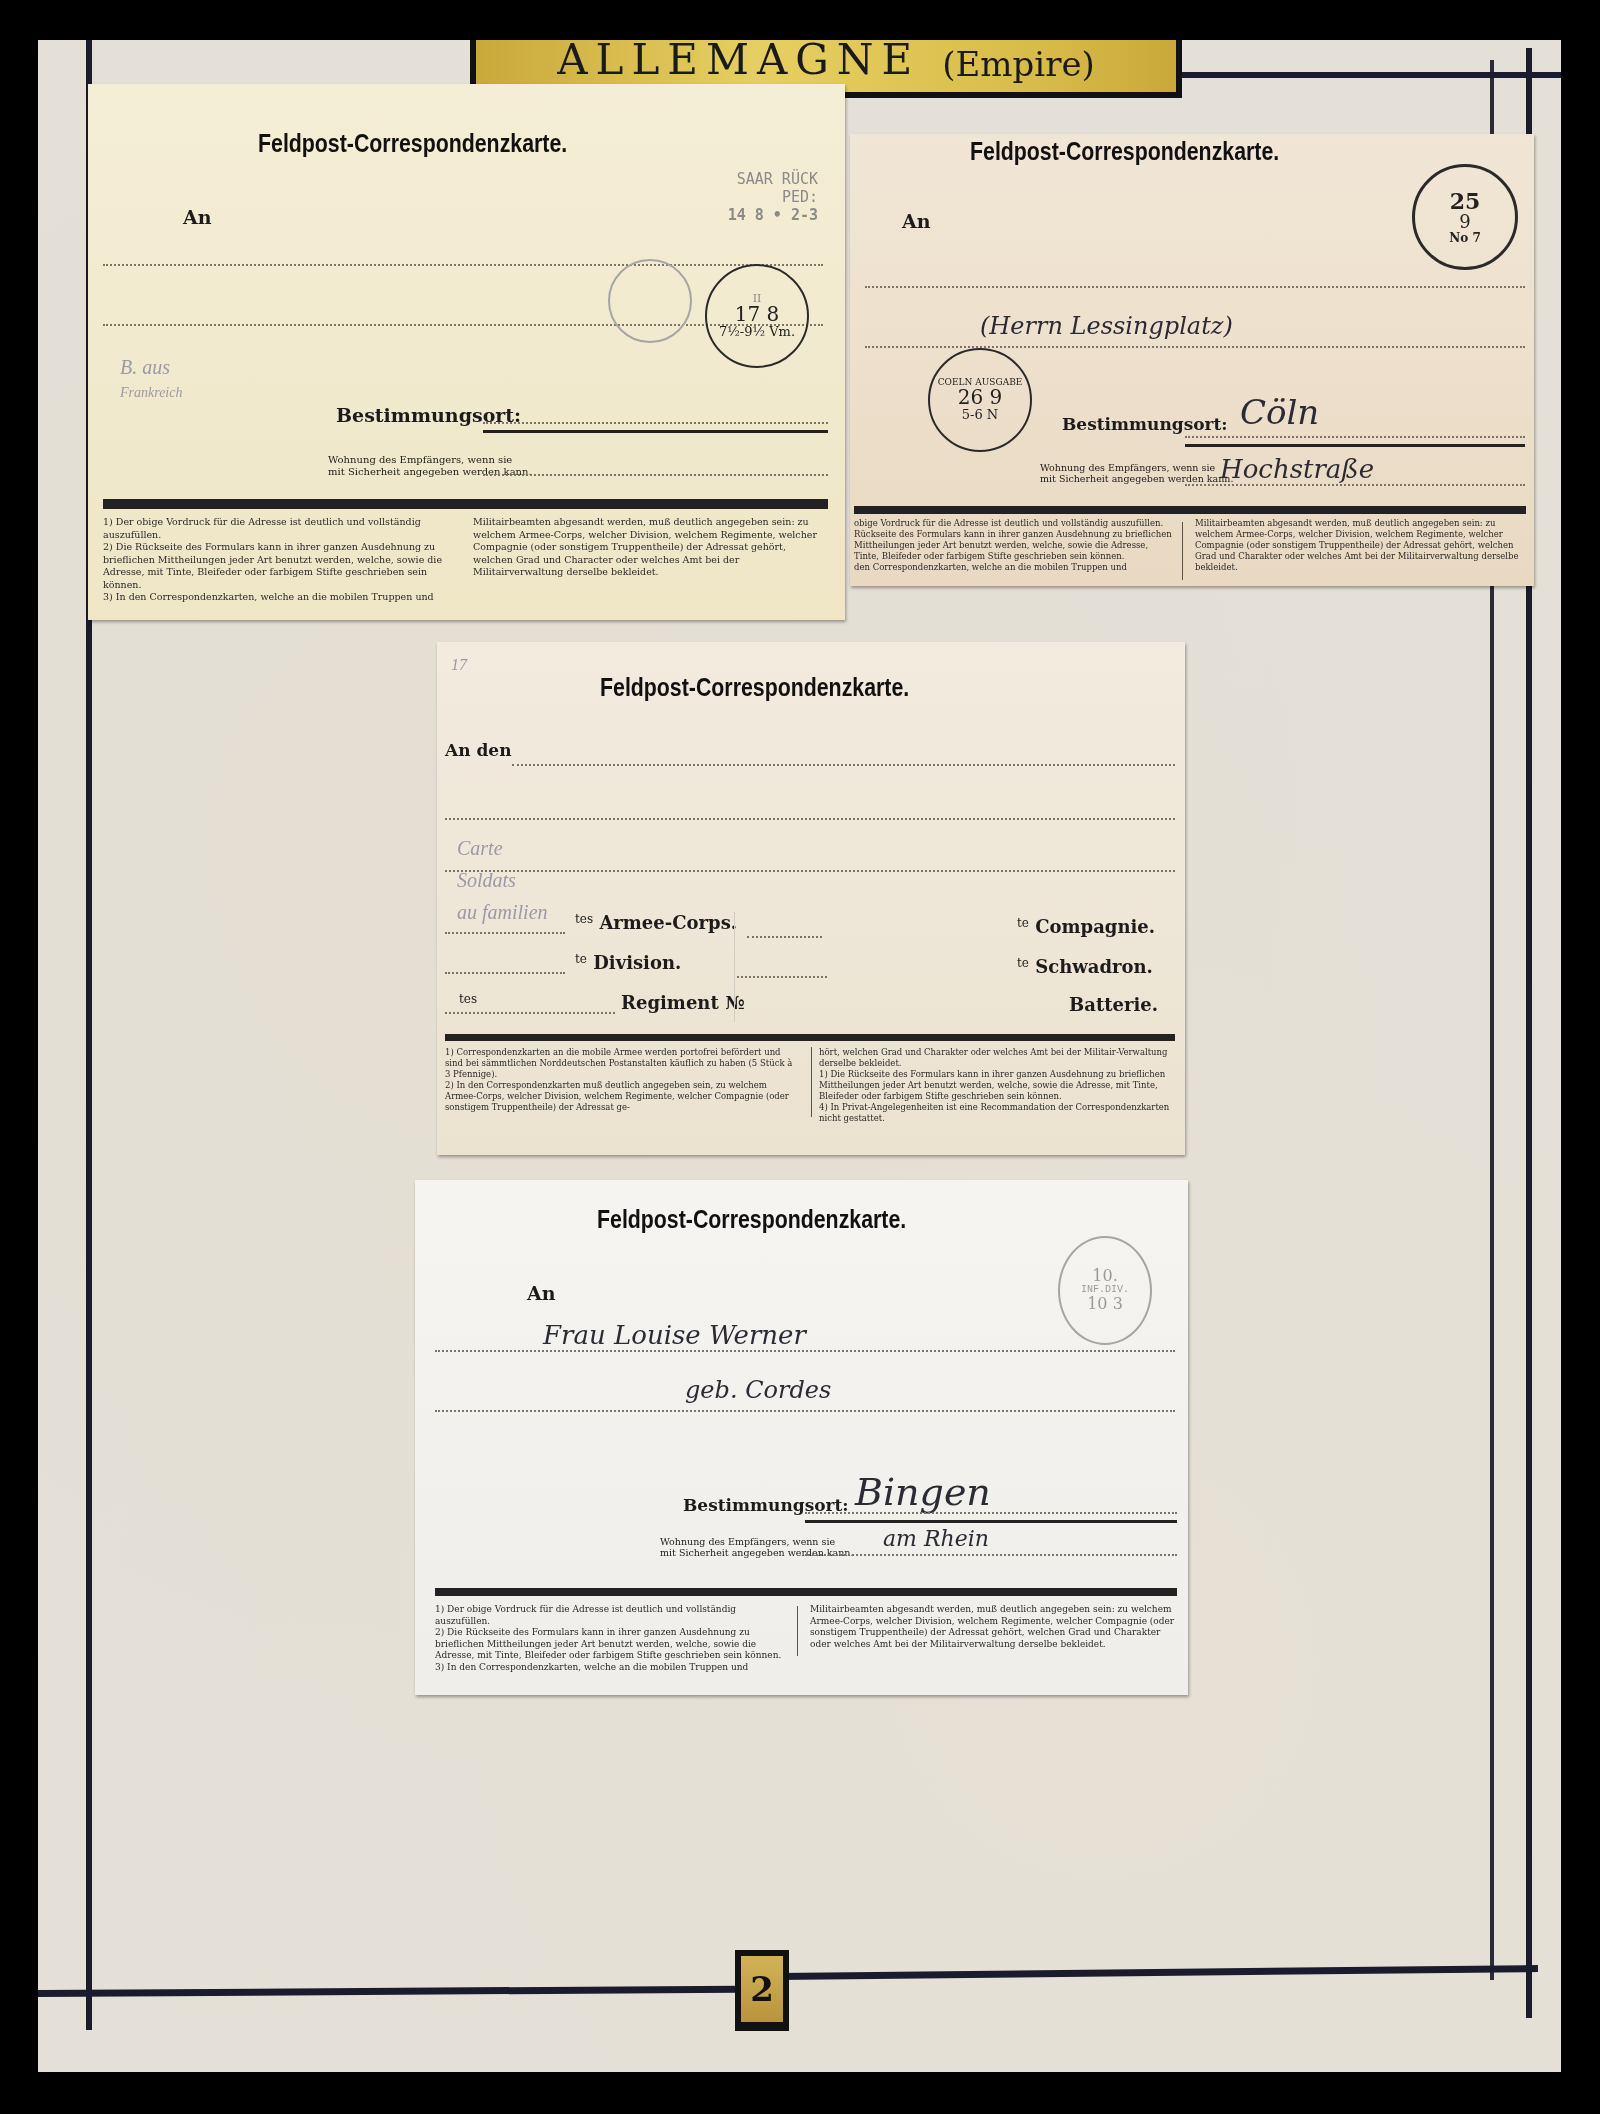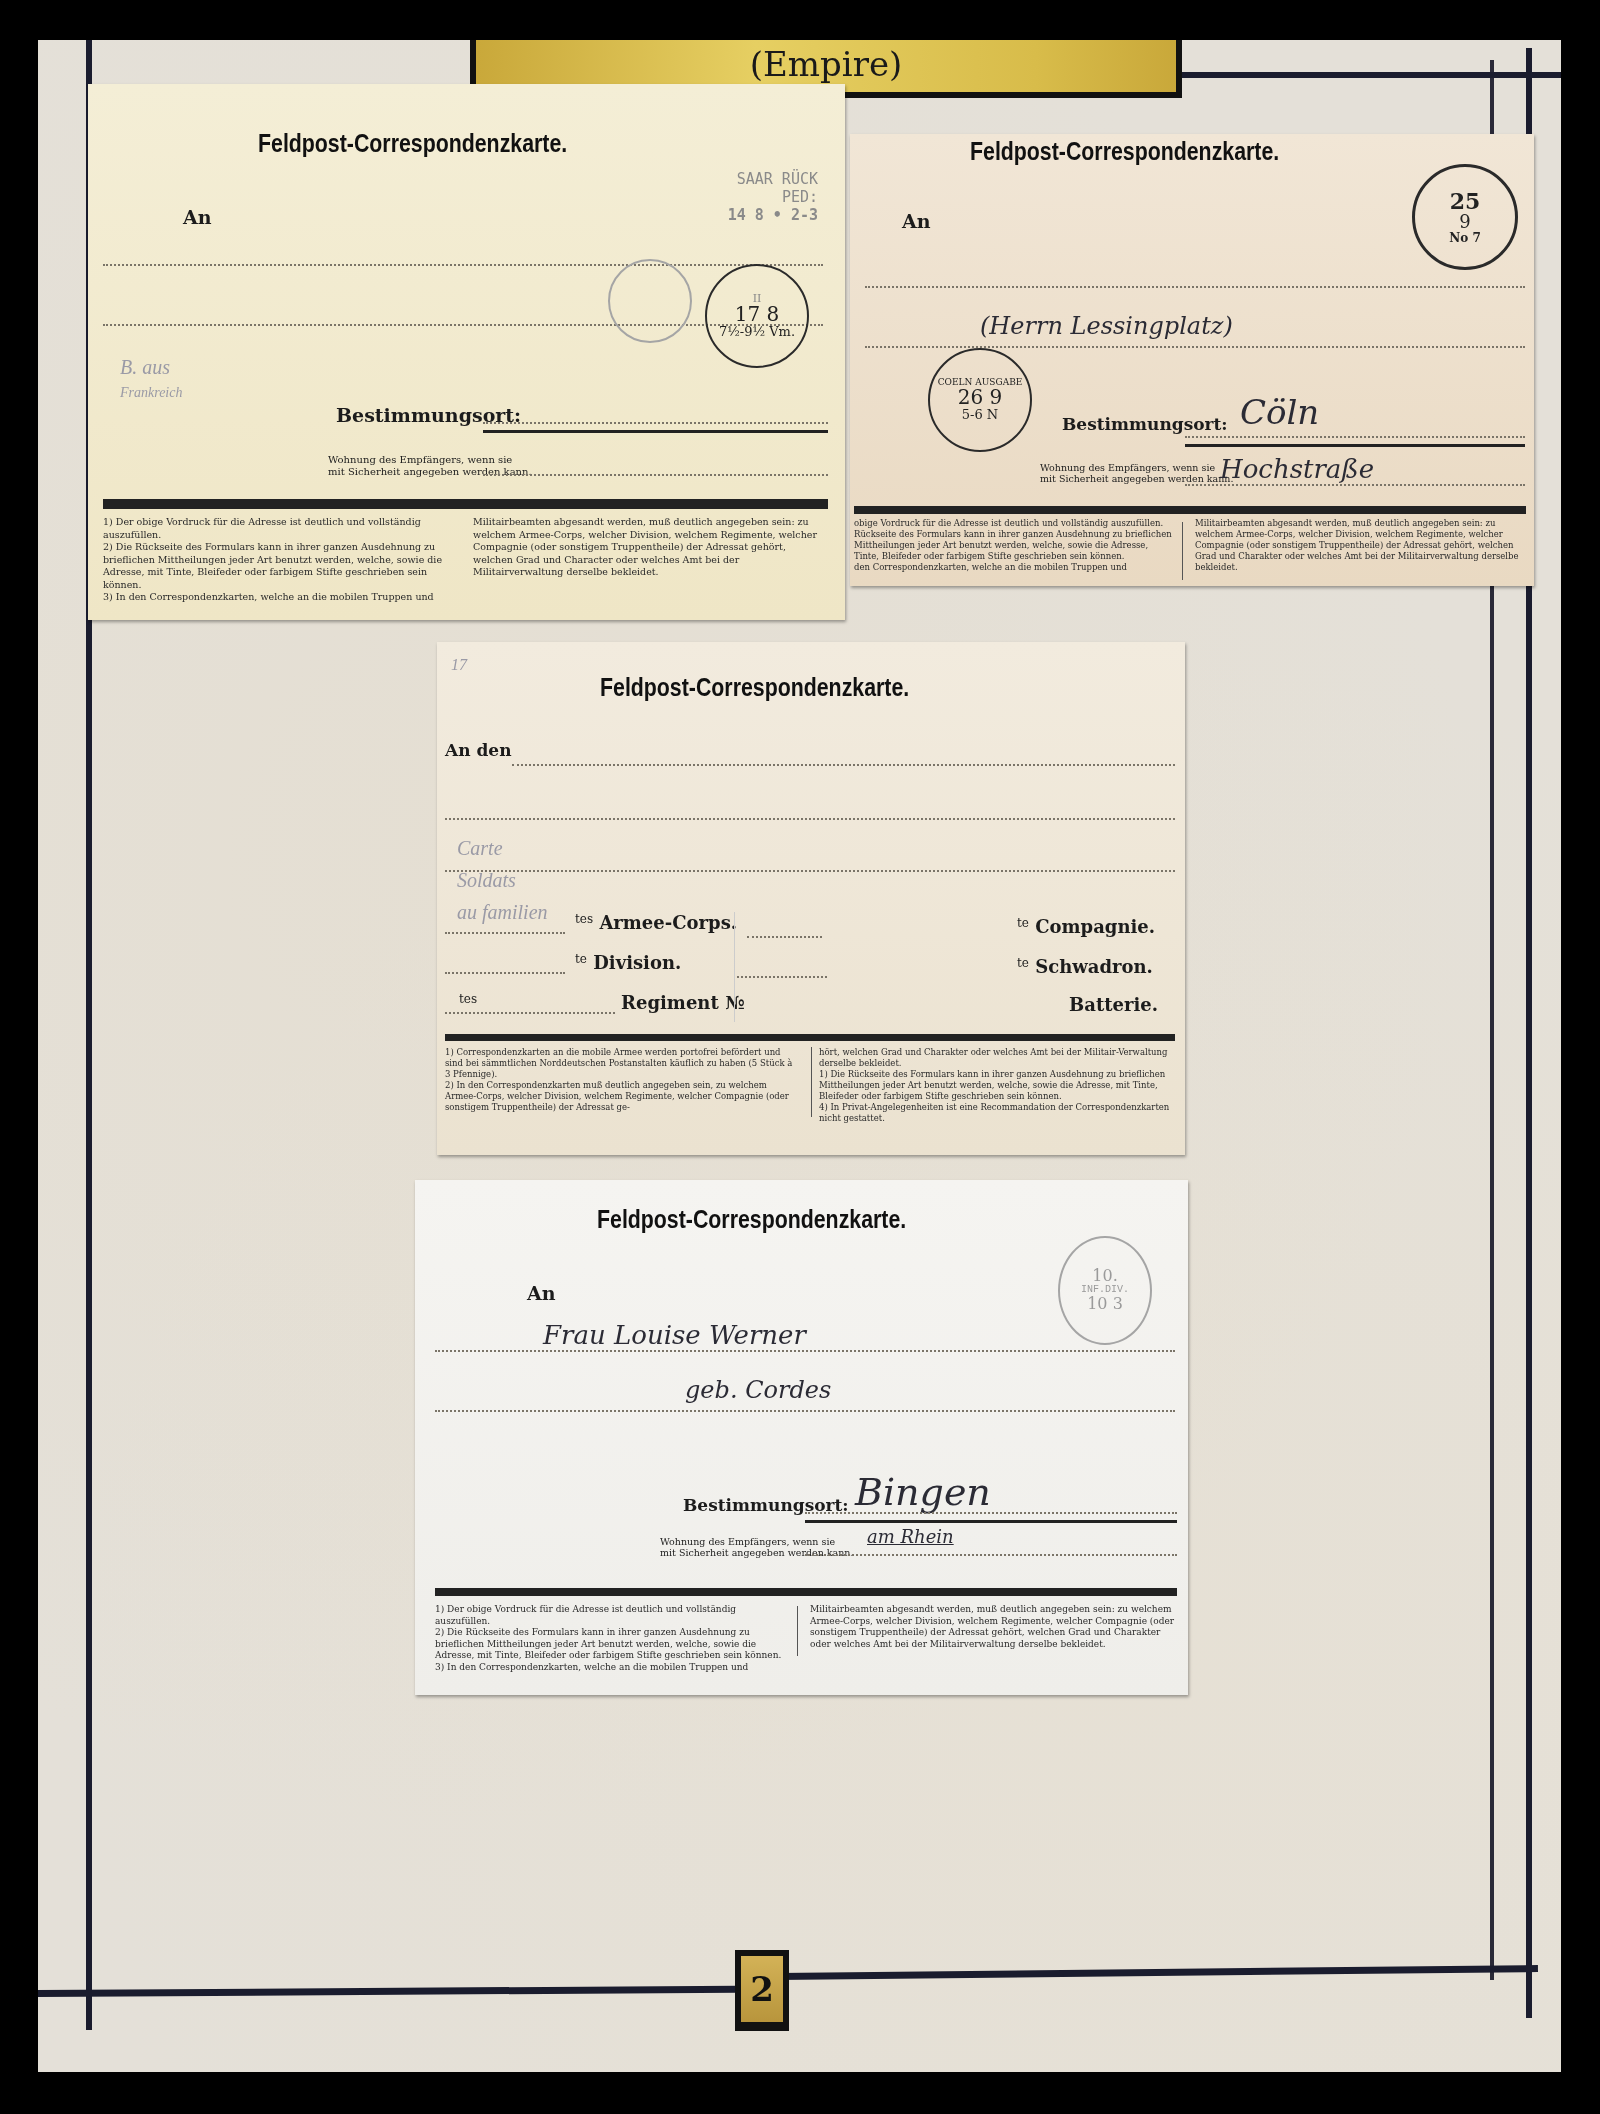--- a/index.html
+++ b/index.html
@@ -78,20 +78,21 @@
 
   <div class="vline" style="left:48px; top:0; width:6px; height:1990px;"></div>
   <div class="vline" style="left:1488px; top:8px; width:6px; height:1970px;"></div>
   <div class="vline" style="left:1452px; top:20px; width:4px; height:1920px; background:#2a2a38;"></div>
   <div class="hline" style="left:1140px; top:32px; width:383px; height:6px;"></div>
   <div class="hline" style="left:0; top:1950px; width:700px; height:7px; transform:rotate(-0.35deg); transform-origin:left;"></div>
   <div class="hline" style="left:740px; top:1933px; width:760px; height:7px; transform:rotate(-0.6deg); transform-origin:left;"></div>
 </div>
 
 <div class="title-plate">
+  <span class="title-main">ALLEMAGNE</span>
   <span class="title-sub">(Empire)</span>
 </div>
 
 <div class="card" style="left:88px; top:84px; width:757px; height:536px; background:#f2ebd0; background-image:linear-gradient(180deg,#f4eed6,#efe6c6);">
   <div class="heading" style="left:170px; top:44px;">Feldpost-Correspondenzkarte.</div>
   <div class="label-gothic" style="left:95px; top:122px;">An</div>
   <div class="dotline" style="left:15px; top:180px; width:720px;"></div>
   <div class="dotline" style="left:15px; top:240px; width:720px;"></div>
 
   <div class="rect-stamp" style="left:570px; top:86px; width:160px; font-size:15px;">
@@ -244,21 +245,21 @@
   </div>
 
   <div class="label-gothic" style="left:268px; top:315px; font-size:17px;">Bestimmungsort:</div>
   <div class="hand" style="left:440px; top:290px; font-size:38px;">Bingen</div>
   <div class="dotline" style="left:390px; top:332px; width:372px;"></div>
   <div class="solidline" style="left:390px; top:340px; width:372px;"></div>
   <div class="small-note" style="left:245px; top:356px; width:155px; font-size:9.5px; line-height:11px;">
     <div>Wohnung des Empfängers, wenn sie</div>
     <div>mit Sicherheit angegeben werden kann.</div>
   </div>
-  <div class="hand" style="left:452px; top:346px; font-size:18px;text-decoration:underline;">am Rhein</div>
+  <div class="hand" style="left:468px; top:346px; font-size:22px;">am Rhein</div>
   <div class="dotline" style="left:390px; top:374px; width:372px;"></div>
 
   <div class="thickbar" style="left:20px; top:408px; width:742px; height:8px;"></div>
   <div class="notes" style="left:20px; top:424px; width:350px; font-size:9px; line-height:11.5px;">
     <p>1) Der obige Vordruck für die Adresse ist deutlich und vollständig auszufüllen.</p>
     <p>2) Die Rückseite des Formulars kann in ihrer ganzen Ausdehnung zu brieflichen Mittheilungen jeder Art benutzt werden, welche, sowie die Adresse, mit Tinte, Bleifeder oder farbigem Stifte geschrieben sein können.</p>
     <p>3) In den Correspondenzkarten, welche an die mobilen Truppen und</p>
   </div>
   <div class="colsep" style="left:382px; top:426px; height:50px;"></div>
   <div class="notes" style="left:395px; top:424px; width:365px; font-size:9px; line-height:11.5px;">

